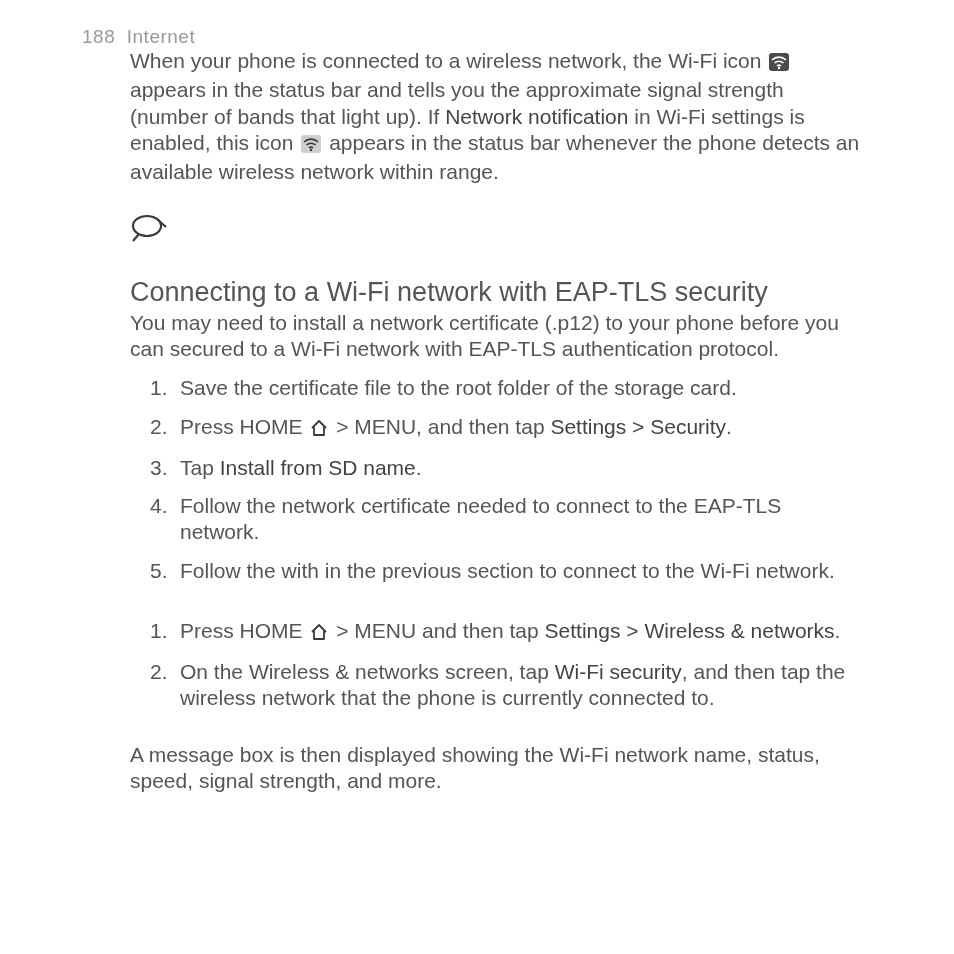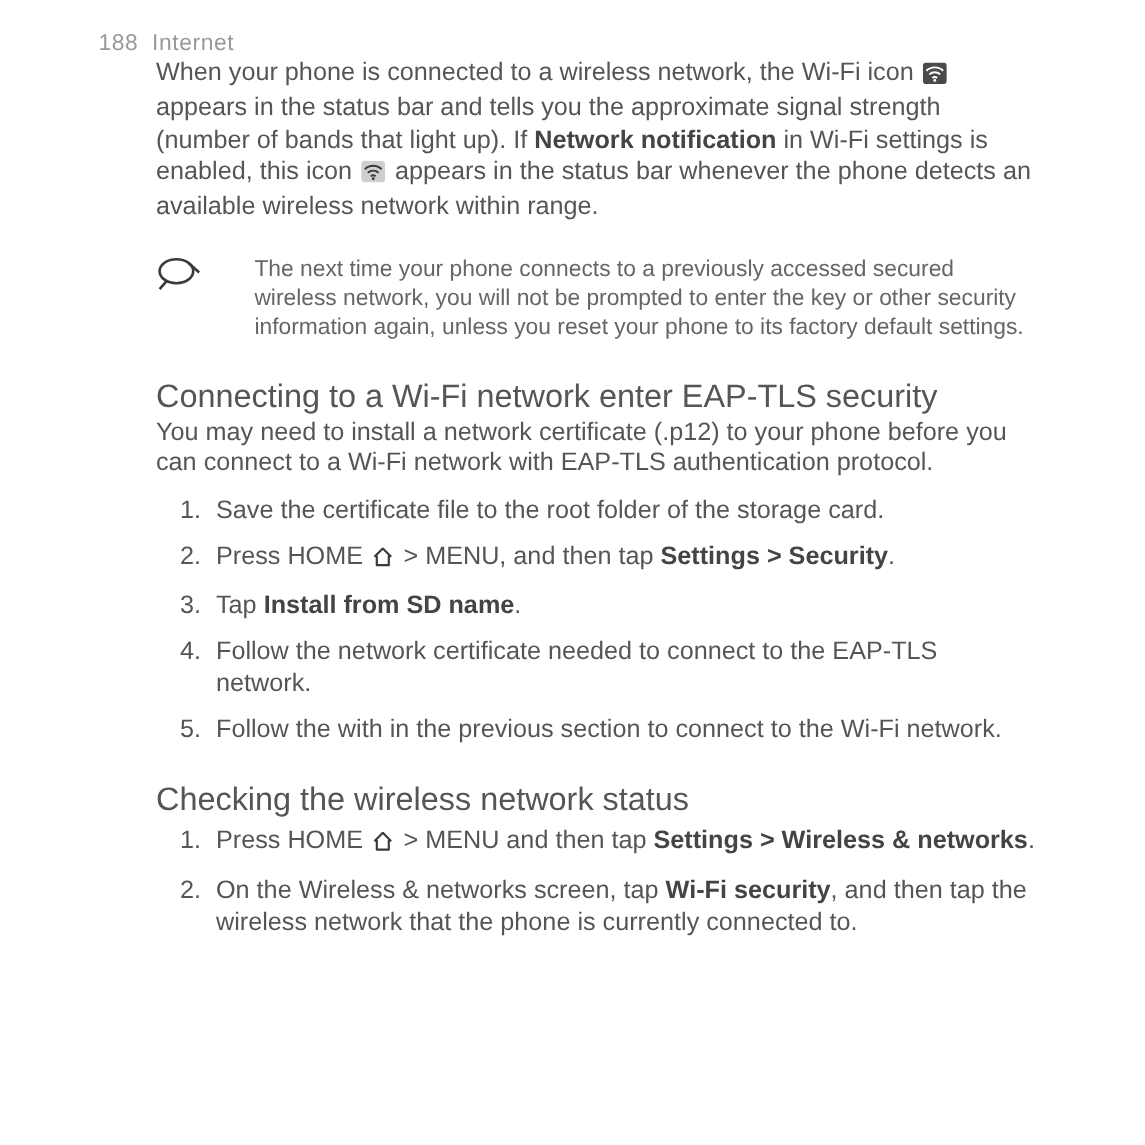--- a/index.html
+++ b/index.html
@@ -27,21 +27,21 @@
   .body {
     padding-left: 48px;
   }
   p {
     margin: 0;
     font-size: 21px;
     line-height: 1.25;
     color: #555555;
     font-weight: 300;
   }
-  .b { font-weight: 700; color: #444444; }
+  .b { font-weight: 400; color: #444444; }
   .icon-inline {
     display: inline-block;
     vertical-align: -3px;
     margin: 0 2px;
   }
   .note-block {
     display: flex;
     margin-top: 28px;
     margin-bottom: 30px;
   }
@@ -130,54 +130,53 @@
     <div class="note-block">
       <div class="note-icon-col">
         <span>
           <svg width="38" height="30" viewBox="0 0 38 30">
             <ellipse cx="17" cy="13" rx="14" ry="10" fill="none" stroke="#3a3a3a" stroke-width="2.2"></ellipse>
             <path d="M9 21 L3 28" stroke="#3a3a3a" stroke-width="2.2" fill="none"></path>
             <line x1="27" y1="6" x2="36" y2="14" stroke="#3a3a3a" stroke-width="2.2"></line>
           </svg>
         </span>
       </div>
-      <div class="note-text-col">The next time your phone connects to a previously accessed secured wireless network, you will not be prompted to enter the key or other security information again, unless you reset your phone to its factory default settings.</div>
     </div>
 
-    <h2 class="section">Connecting to a Wi-Fi network enter EAP-TLS security</h2>
-    <div class="sub">You may need to install a network certificate (.p12) to your phone before you can connect to a Wi-Fi network with EAP-TLS authentication protocol.</div>
+    <h2 class="section">Connecting to a Wi-Fi network with EAP-TLS security</h2>
+    <div class="sub">You may need to install a network certificate (.p12) to your phone before you can secured to a Wi-Fi network with EAP-TLS authentication protocol.</div>
 
     <ol class="steps">
       <li>Save the certificate file to the root folder of the storage card.</li>
       <li>
         <span>Press HOME </span>
         <span class="icon-inline">
           <svg width="18" height="17" viewBox="0 0 18 17">
             <path d="M2 8 L9 1 L16 8 M4 7 V15 H14 V7" fill="none" stroke="#3a3a3a" stroke-width="1.8" stroke-linejoin="round"></path>
           </svg>
         </span><span> &gt; MENU, and then tap </span><span class="b">Settings &gt; Security</span><span>.</span>
       </li>
       <li>
         <span>Tap </span><span class="b">Install from SD name</span><span>.</span>
       </li>
       <li>Follow the network certificate needed to connect to the EAP-TLS network.</li>
       <li>Follow the with in the previous section to connect to the Wi-Fi network.</li>
     </ol>
 
-    <h2 class="section">Checking the wireless network status</h2>
 
     <ol class="steps">
       <li>
         <span>Press HOME </span>
         <span class="icon-inline">
           <svg width="18" height="17" viewBox="0 0 18 17">
             <path d="M2 8 L9 1 L16 8 M4 7 V15 H14 V7" fill="none" stroke="#3a3a3a" stroke-width="1.8" stroke-linejoin="round"></path>
           </svg>
         </span><span> &gt; MENU and then tap </span><span class="b">Settings &gt; Wireless &amp; networks</span><span>.</span>
       </li>
       <li>
         <span>On the Wireless &amp; networks screen, tap </span><span class="b">Wi-Fi security</span><span>, and then tap the wireless network that the phone is currently connected to.</span>
       </li>
     </ol>
 
+    <p>A message box is then displayed showing the Wi-Fi network name, status, speed, signal strength, and more.</p>
 
   </div>
 </div>
 
 </body></html>

